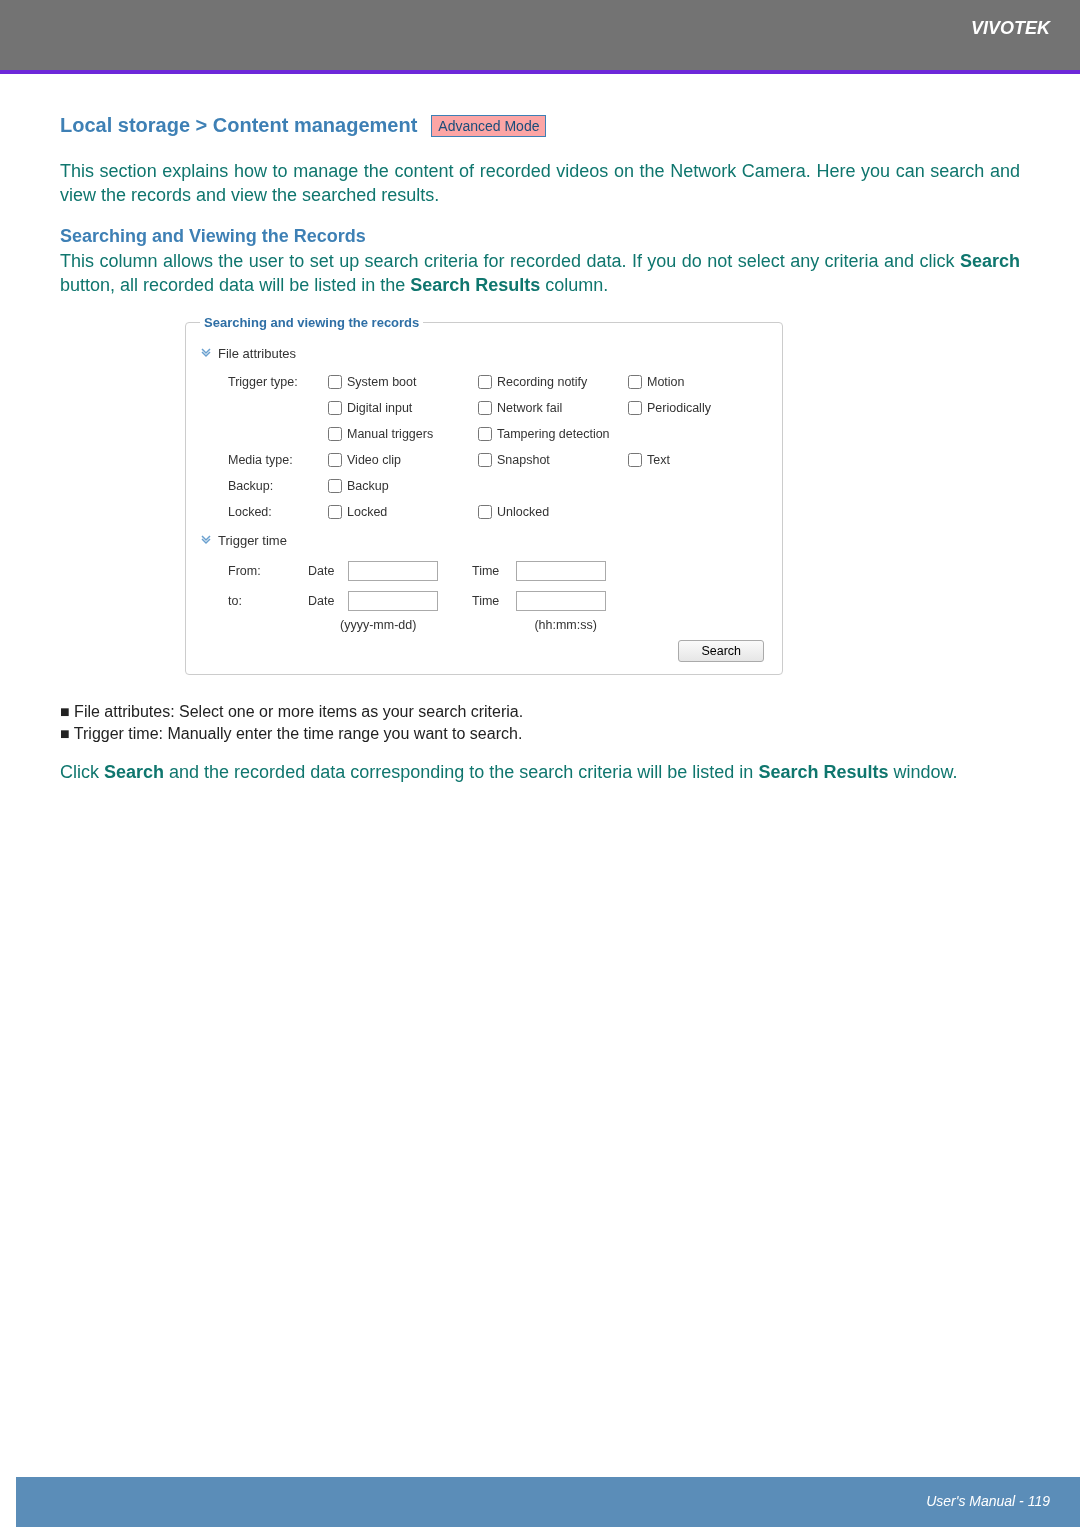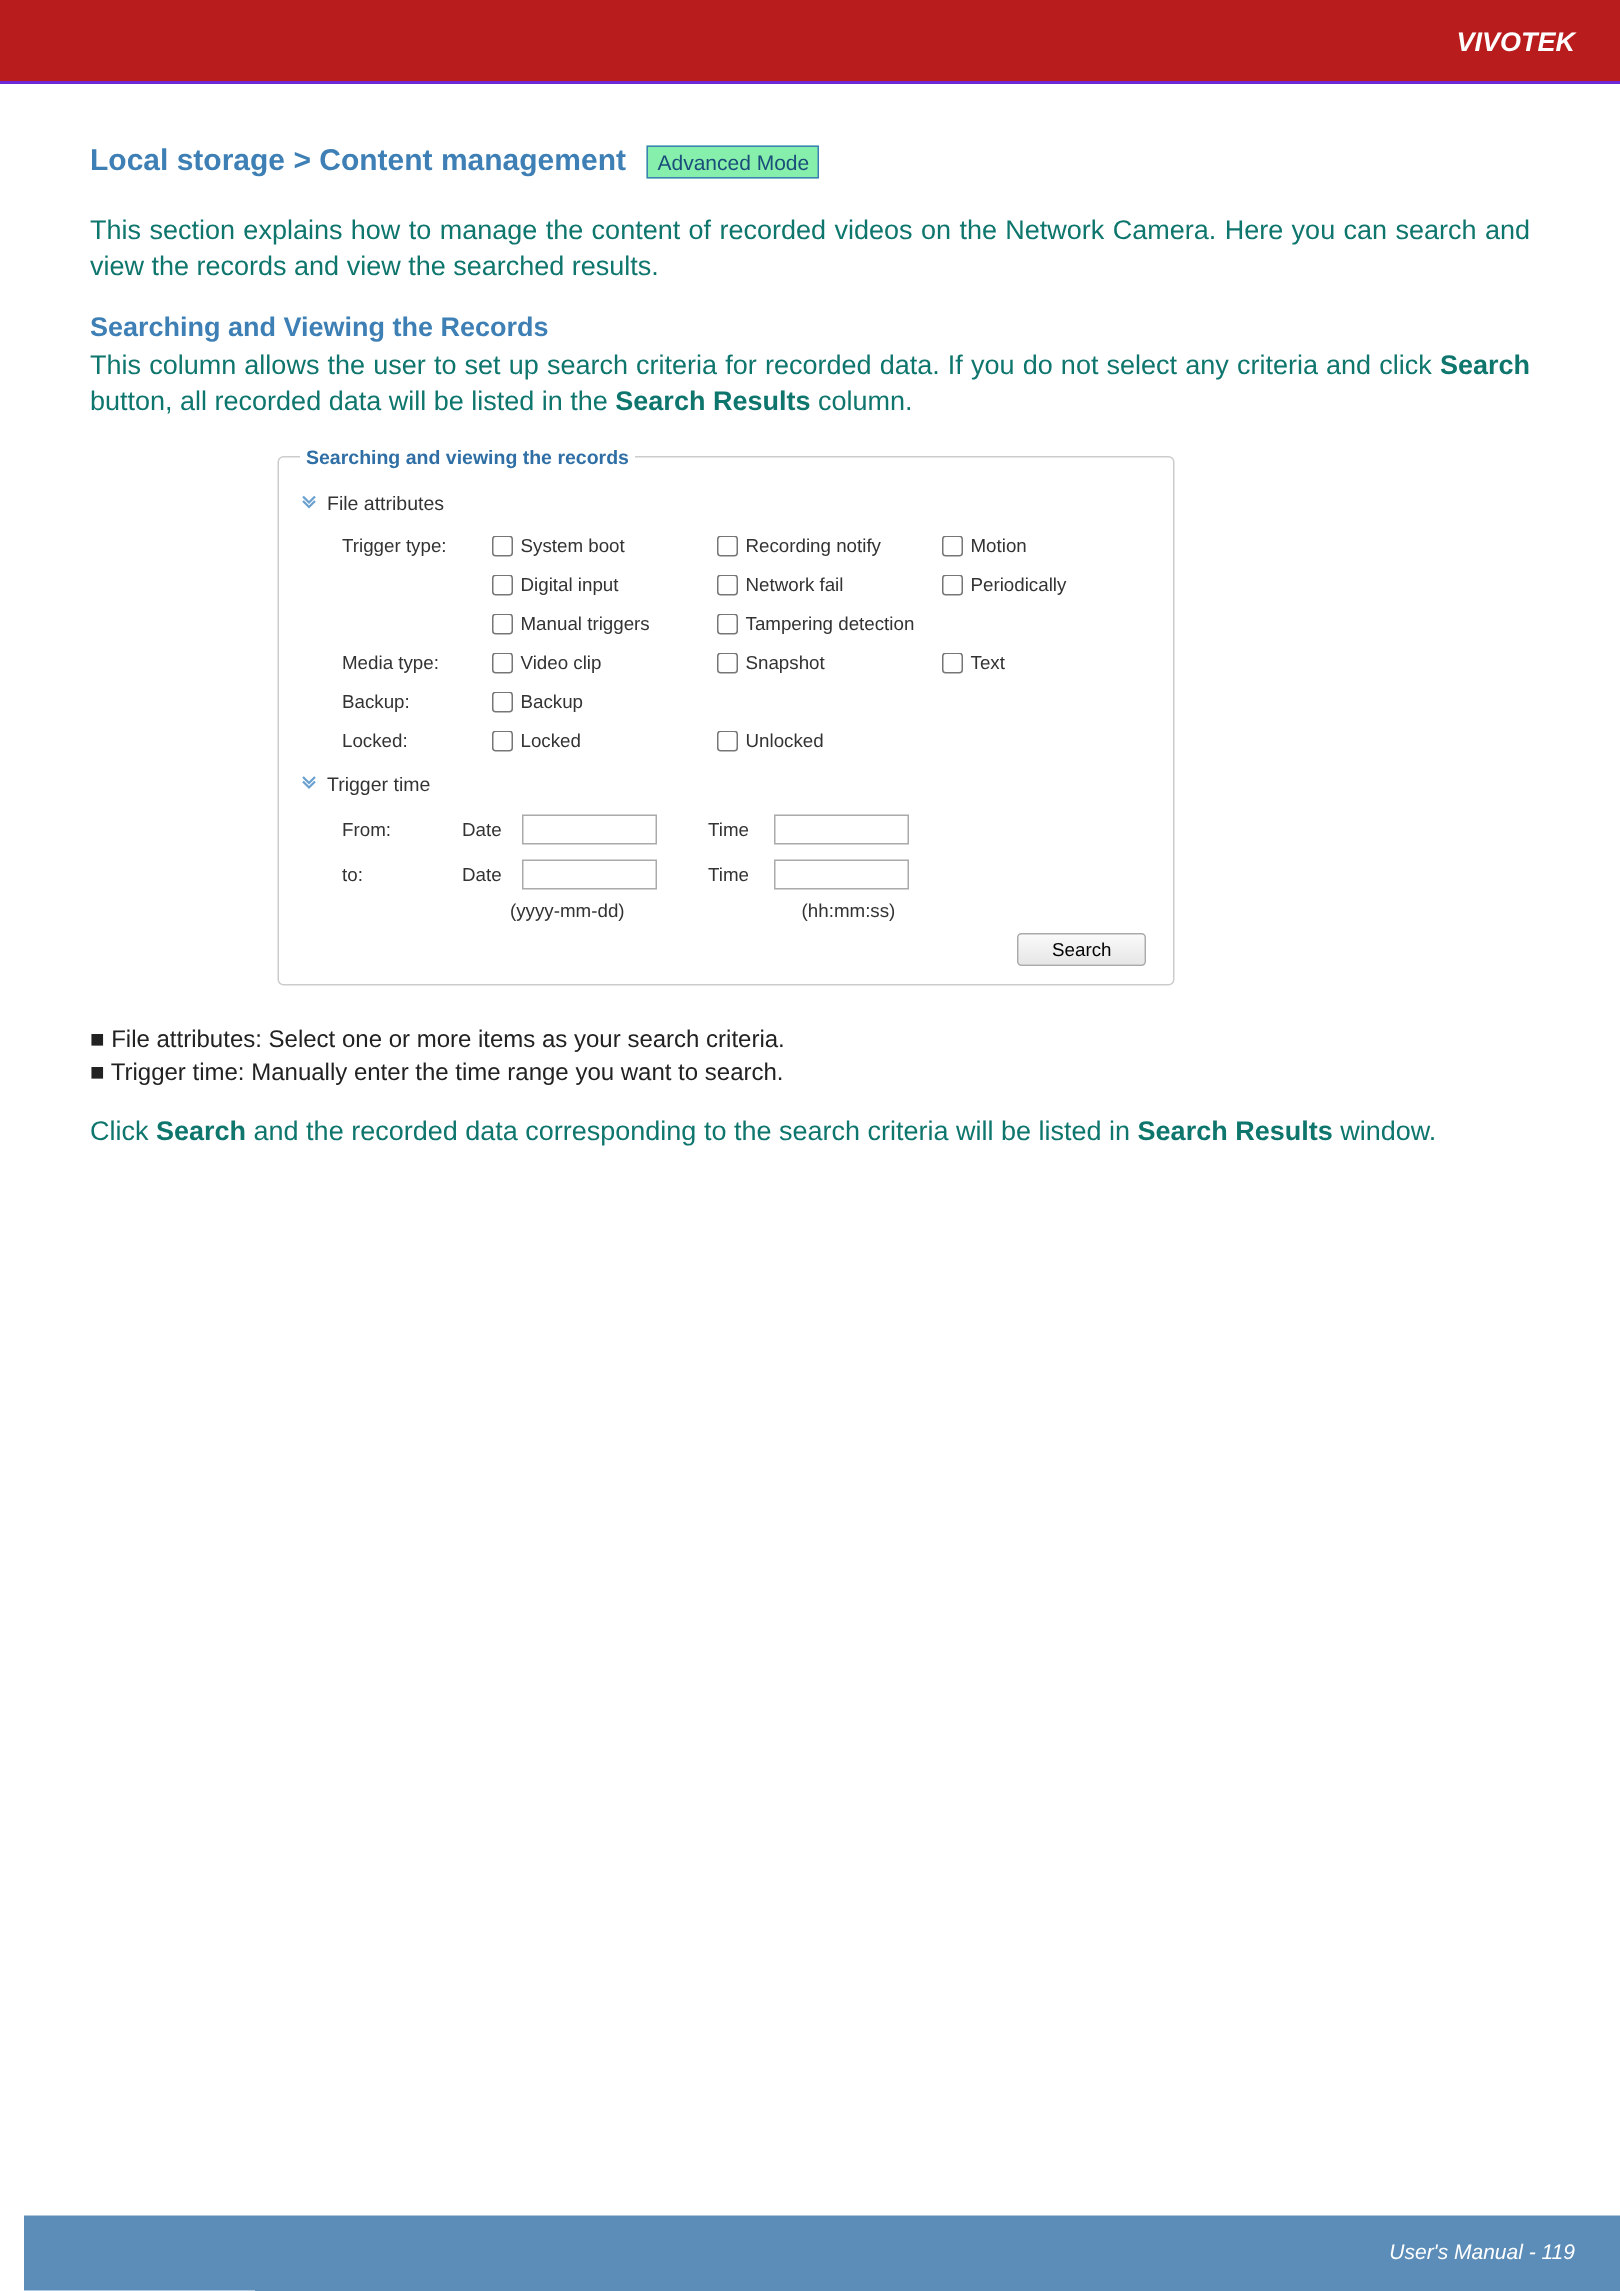--- a/index.html
+++ b/index.html
@@ -1,24 +1,24 @@
 <!DOCTYPE html>
 <html><head>
 <meta charset="utf-8">
 <style>
   * { box-sizing: border-box; margin: 0; padding: 0; }
   html, body { width: 1080px; height: 1527px; font-family: Arial, Helvetica, sans-serif; background: #fff; }
-  .page-header { background: #b91c1c; height: 56px; position: relative; border-bottom: 2px solid #6d28d9; }
+  .page-header { background: #737373; height: 74px; position: relative; border-bottom: 4px solid #6d28d9; }
   .page-header .brand { position: absolute; right: 30px; top: 18px; color: #fff; font-weight: bold; font-style: italic; font-size: 18px; }
   .page-footer { position: absolute; bottom: 0; left: 16px; right: 0; background: #5b8db8; height: 50px; }
   .page-footer .footer-text { position: absolute; right: 30px; top: 16px; color: #fff; font-style: italic; font-size: 14px; }
   .content { padding: 40px 60px 0 60px; }
   .heading-row { display: flex; align-items: center; gap: 14px; margin-bottom: 22px; }
   .heading-row h1 { color: #3e80b5; font-size: 20px; font-weight: bold; }
-  .mode-badge { border: 1px solid #3e80b5; background: #86efac; color: #1a4d7a; font-size: 14px; padding: 2px 6px; }
+  .mode-badge { border: 1px solid #3e80b5; background: #fca5a5; color: #1a4d7a; font-size: 14px; padding: 2px 6px; }
   .body-text { font-size: 18px; color: #0f766e; line-height: 1.35; text-align: justify; margin-bottom: 18px; }
   .subheading { color: #3e80b5; font-size: 18px; font-weight: bold; margin-top: 8px; margin-bottom: 2px; }
   .bold { font-weight: bold; }
   
   .panel-wrap { width: 560px; margin: 6px 0 26px 125px; }
   fieldset.search-panel { border: 1px solid #ccc; border-radius: 4px; padding: 8px 14px 12px 14px; }
   fieldset.search-panel > legend { color: #2f6fa5; font-weight: bold; font-size: 13px; padding: 0 4px; }
   .sect-title { display: flex; align-items: flex-start; gap: 6px; font-size: 13px; color: #333; margin: 8px 0 8px 0; }
   .chevron { display: inline-flex; color: #6aa0cf; font-size: 12px; line-height: 1; }
   .row { display: flex; align-items: center; gap: 10px; font-size: 12.5px; color: #333; padding-left: 28px; min-height: 26px; }

